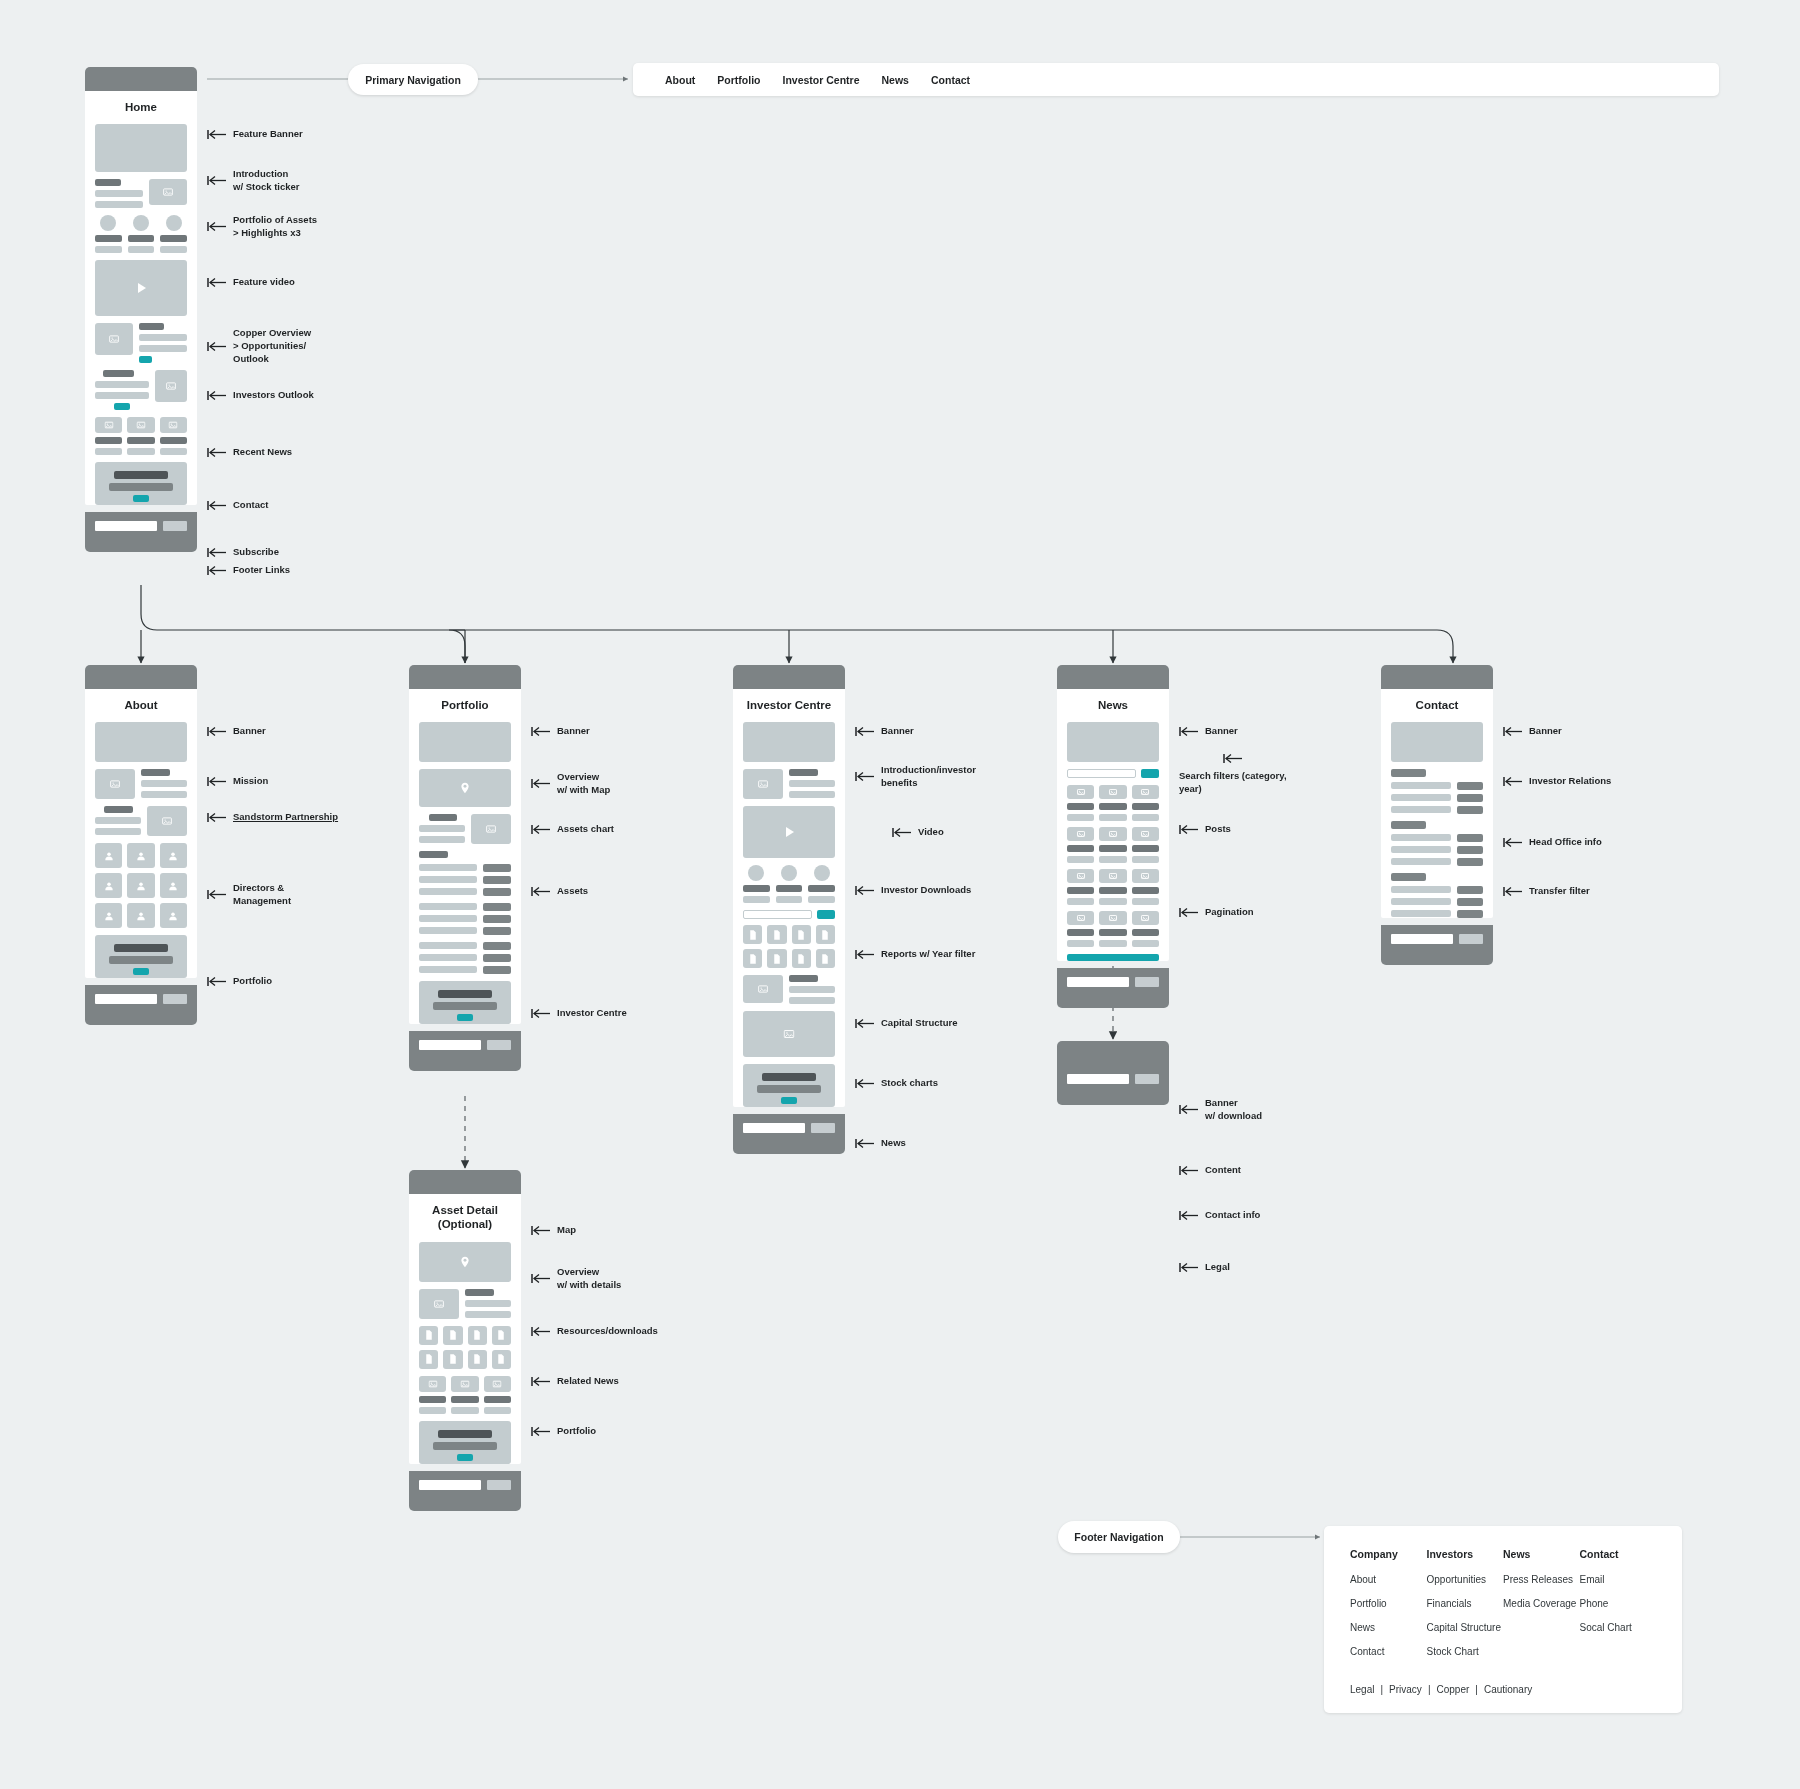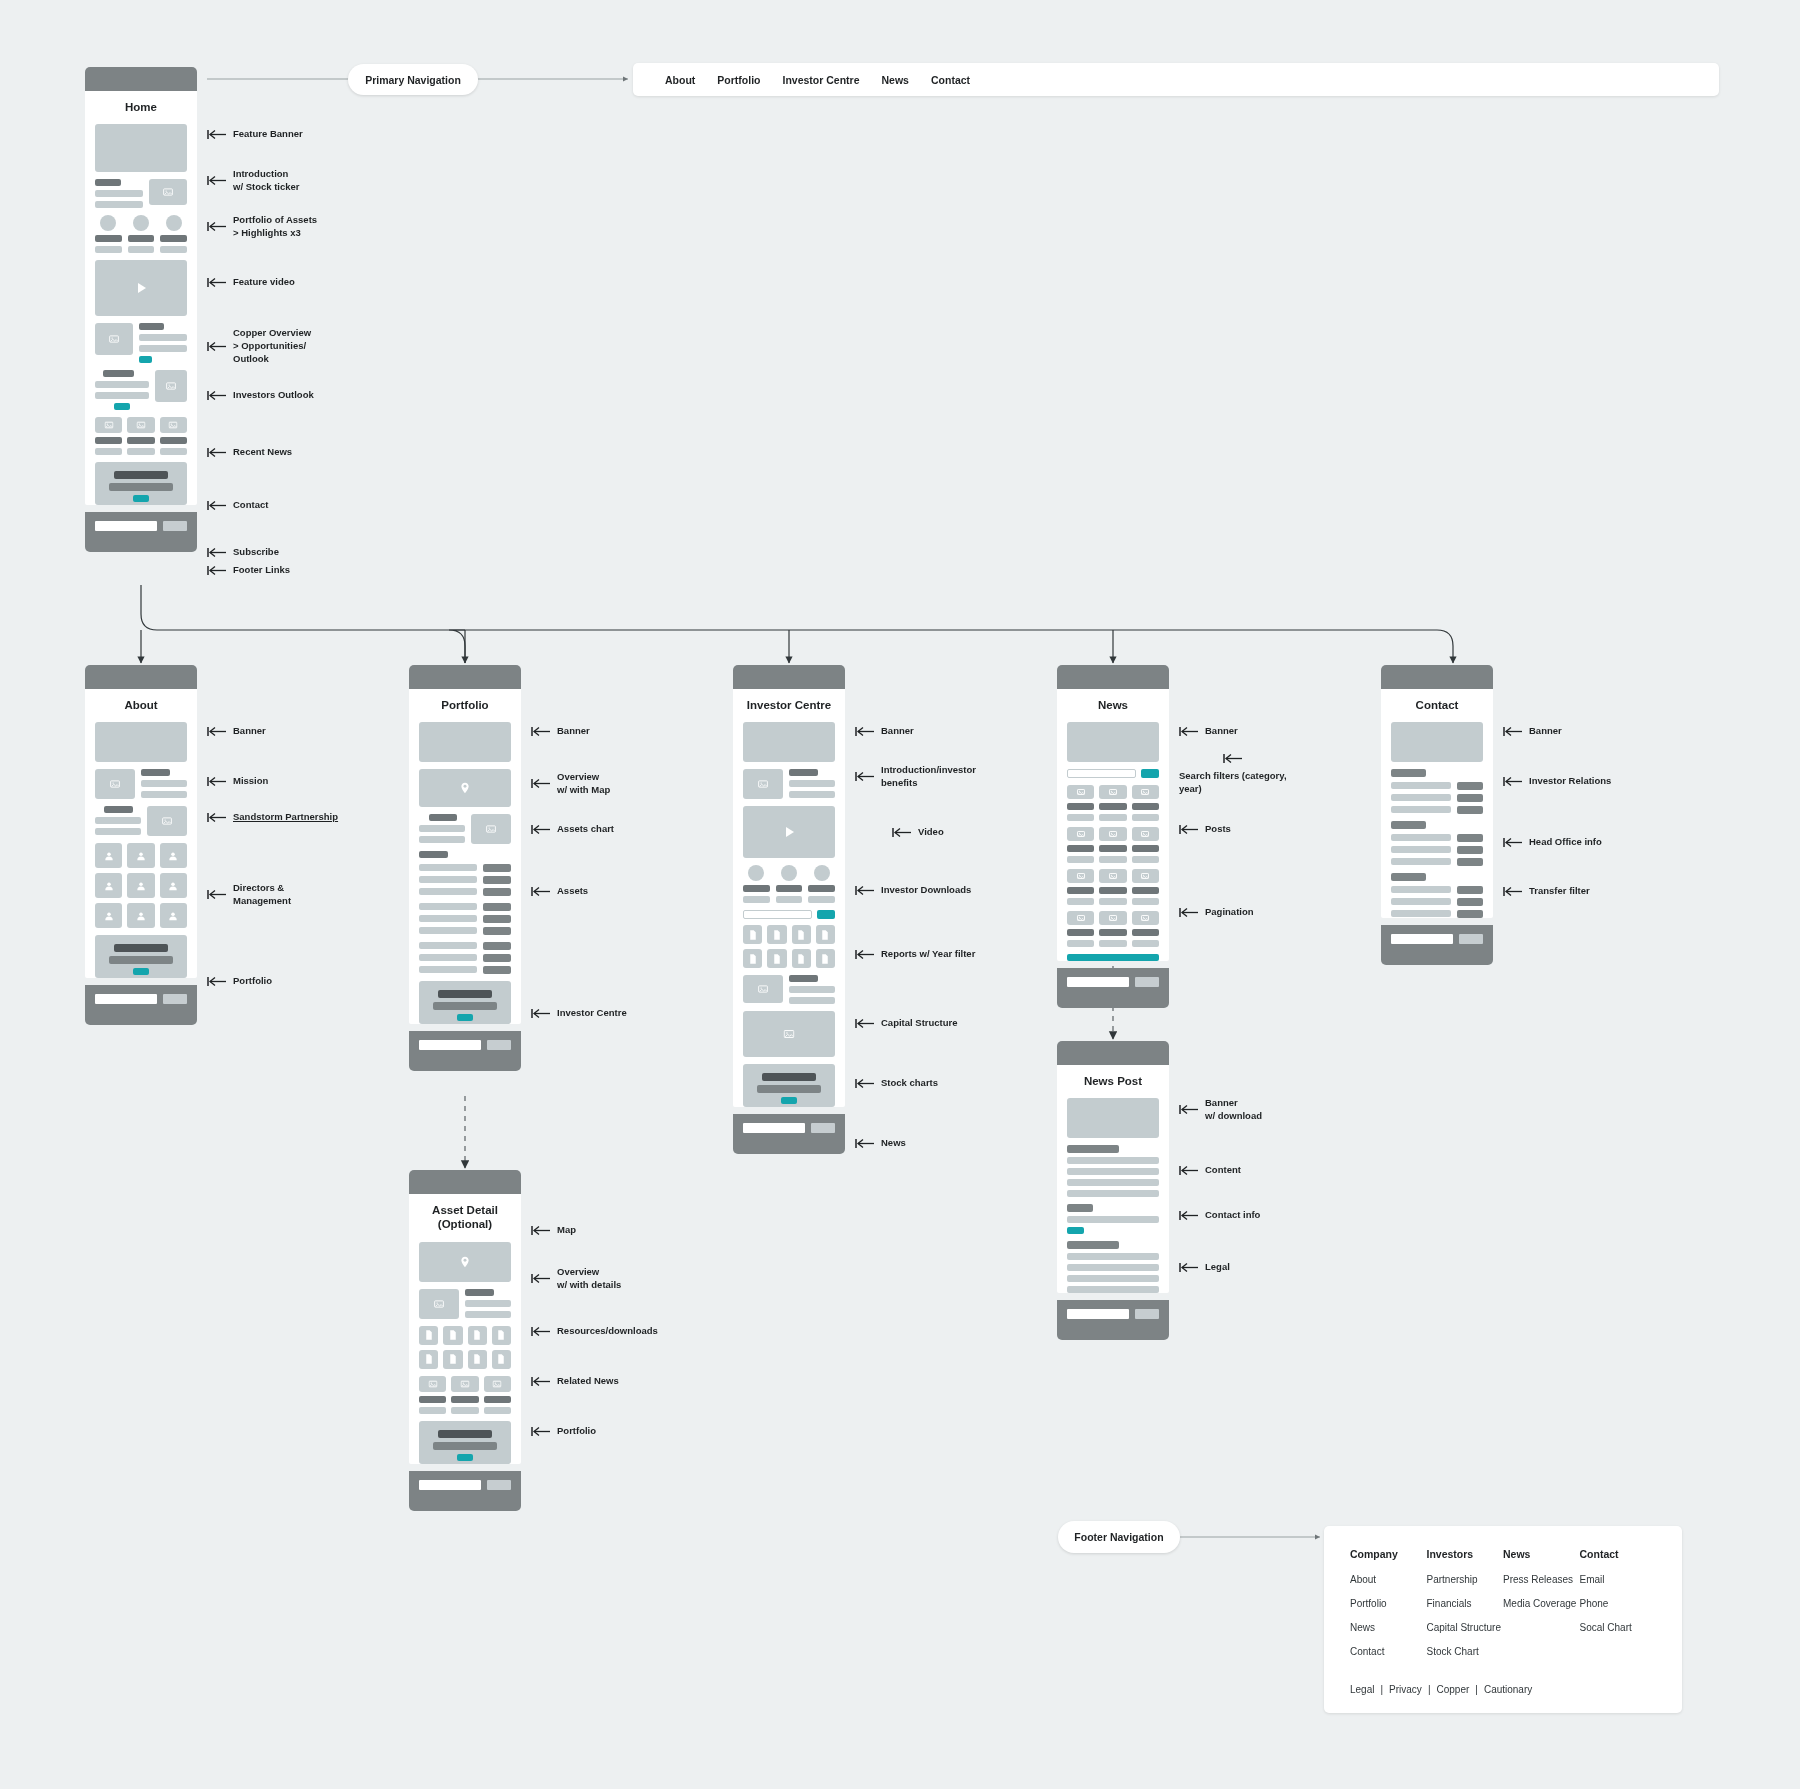--- a/index.html
+++ b/index.html
@@ -1159,43 +1159,20 @@
     <svg class="arrow" width="20" height="11" viewBox="0 0 20 11" aria-hidden="true">
         <path d="M1,1 L1,10" stroke="#1f2224" stroke-width="1.5"></path>
         <path d="M3,5.5 L19,5.5" stroke="#1f2224" stroke-width="1.3"></path>
         <path d="M8,1.5 L3,5.5 L8,9.5" fill="none" stroke="#1f2224" stroke-width="1.3"></path>
       </svg>
     <span class="txt">Pagination</span>
   </div>
 
   <div class="card" style="left:1057px;top:1041px;width:112px;">
     <div class="chrome"></div>
-    <div class="body">
-      <div class="title">News Post</div>
-      <div class="blk sec" style="height:40px;"></div>
-      <div class="sec stack">
-        <div class="bar-m" style="width:56%"></div>
-        <div class="bar-l"></div>
-          <div class="bar-l"></div>
-          <div class="bar-l"></div>
-          <div class="bar-l"></div>
-      </div>
-      <div class="sec stack">
-        <div class="bar-m" style="width:28%"></div>
-        <div class="bar-l"></div>
-        <div class="teal" style="width:18%"></div>
-      </div>
-      <div class="sec stack">
-        <div class="bar-m" style="width:56%"></div>
-        <div class="bar-l"></div>
-          <div class="bar-l"></div>
-          <div class="bar-l"></div>
-          <div class="bar-l"></div>
-      </div>
-    </div>
     <div class="foot foot-tall" style="align-items:flex-start">
       <div class="foot-input"></div>
       <div class="foot-btn"></div>
     </div>
   </div>
   <div class="callout" style="left:1179px;top:1097px;">
     <svg class="arrow" width="20" height="11" viewBox="0 0 20 11" aria-hidden="true">
         <path d="M1,1 L1,10" stroke="#1f2224" stroke-width="1.5"></path>
         <path d="M3,5.5 L19,5.5" stroke="#1f2224" stroke-width="1.3"></path>
         <path d="M8,1.5 L3,5.5 L8,9.5" fill="none" stroke="#1f2224" stroke-width="1.3"></path>
@@ -1325,21 +1302,21 @@
     <div class="footcols">
       <div class="footcol">
         <h4>Company</h4>
         <a href="#">About</a>
         <a href="#">Portfolio</a>
         <a href="#">News</a>
         <a href="#">Contact</a>
       </div>
       <div class="footcol">
         <h4>Investors</h4>
-        <a href="#">Partnership</a>
+        <a href="#">Opportunities</a>
         <a href="#">Financials</a>
         <a href="#">Capital Structure</a>
         <a href="#">Stock Chart</a>
       </div>
       <div class="footcol">
         <h4>News</h4>
         <a href="#">Press Releases</a>
         <a href="#">Media Coverage</a>
       </div>
       <div class="footcol">

